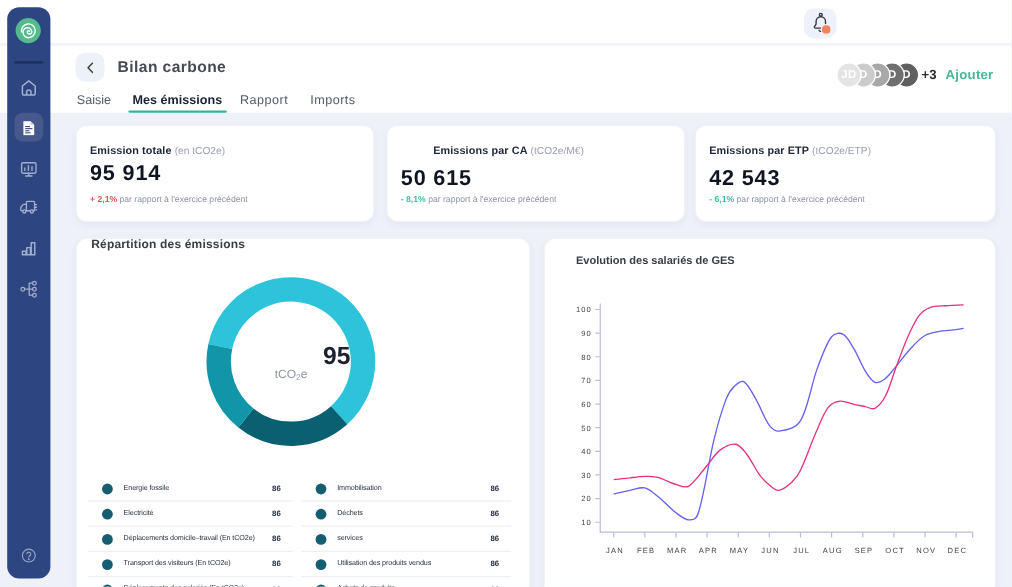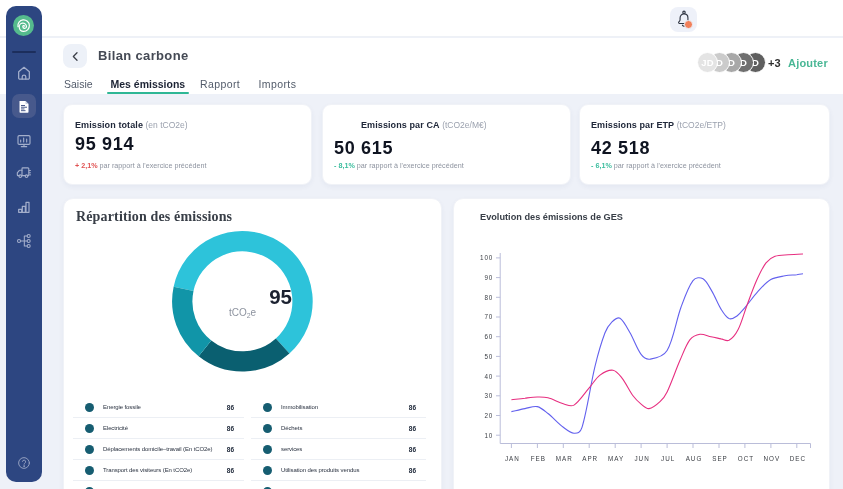--- a/index.html
+++ b/index.html
@@ -127,28 +127,28 @@
 
 <div class="abs" style="left:75px; top:120.8px; font-size:9px; line-height:9px;"><span class="ctitle">Emission totale</span> <span class="cunit">(en tCO2e)</span></div>
 <div class="abs cnum" style="left:75px; top:135px;">95 914</div>
 <div class="abs csub" style="left:75px; top:161.9px; line-height:7.2px;"><span class="up">+ 2,1%</span> par rapport à l'exercice précédent</div>
 
 <div class="abs" style="left:334px; top:120.8px; font-size:9px; line-height:9px;padding-left:27px;"><span class="ctitle">Emissions par CA</span> <span class="cunit">(tCO2e/M€)</span></div>
 <div class="abs cnum" style="left:334px; top:139.3px;">50 615</div>
 <div class="abs csub" style="left:334px; top:161.9px; line-height:7.2px;"><span class="down">- 8,1%</span> par rapport à l'exercice précédent</div>
 
 <div class="abs" style="left:591px; top:120.8px; font-size:9px; line-height:9px;"><span class="ctitle">Emissions par ETP</span> <span class="cunit">(tCO2e/ETP)</span></div>
-<div class="abs cnum" style="left:591px; top:139.3px;">42 518</div>
+<div class="abs cnum" style="left:591px; top:139.3px;">42 543</div>
 <div class="abs csub" style="left:591px; top:161.9px; line-height:7.2px;"><span class="down">- 6,1%</span> par rapport à l'exercice précédent</div>
 
 <div class="abs card" style="left:63px; top:198px; width:379px; height:330px; border-radius:10px;"></div>
 <div class="abs card" style="left:453px; top:198px; width:377px; height:330px; border-radius:10px;"></div>
 
-<div class="abs" style="left:76px; top:212px; font-size:14px; line-height:9.2px; font-weight:700; color:#383e47; letter-spacing:0.15px;font-family:Liberation Serif, serif;">Répartition des émissions</div>
-<div class="abs" style="left:480px; top:212.6px; font-size:9.2px; line-height:9.2px; font-weight:700; color:#383e47; letter-spacing:0;">Evolution des émissions de GES</div>
+<div class="abs" style="left:76px; top:200px; font-size:10px; line-height:9.2px; font-weight:700; color:#383e47; letter-spacing:0.15px;">Répartition des émissions</div>
+<div class="abs" style="left:480px; top:212.6px; font-size:9.2px; line-height:9.2px; font-weight:700; color:#383e47; letter-spacing:0;">Evolution des salariés de GES</div>
 
 <svg class="abs" style="left:170px; top:229px;" width="145" height="145" viewBox="0 0 145 145" fill="none">
 <path d="M13.56 59.79 A60.15 60.15 0 1 1 112.65 117.00" stroke="#2dc3da" stroke-width="20.3"></path>
 <path d="M112.65 117.00 A60.15 60.15 0 0 1 34.96 119.38" stroke="#0a5f70" stroke-width="20.3"></path>
 <path d="M34.96 119.38 A60.15 60.15 0 0 1 13.56 59.79" stroke="#1195a8" stroke-width="20.3"></path>
 </svg>
 <div class="abs" style="left:192px; top:286.5px; width:100px; text-align:right; font-size:20.5px; line-height:20.5px; font-weight:700; color:#1b2130;">95</div>
 <div class="abs" style="left:192.5px; top:308px; width:100px; text-align:center; font-size:10px; line-height:10px; color:#8d939f;">tCO<span style="font-size:7px; vertical-align:-1.5px;">2</span>e</div>
 
 <div class="abs" style="left:73px; top:397px; width:171px;">

